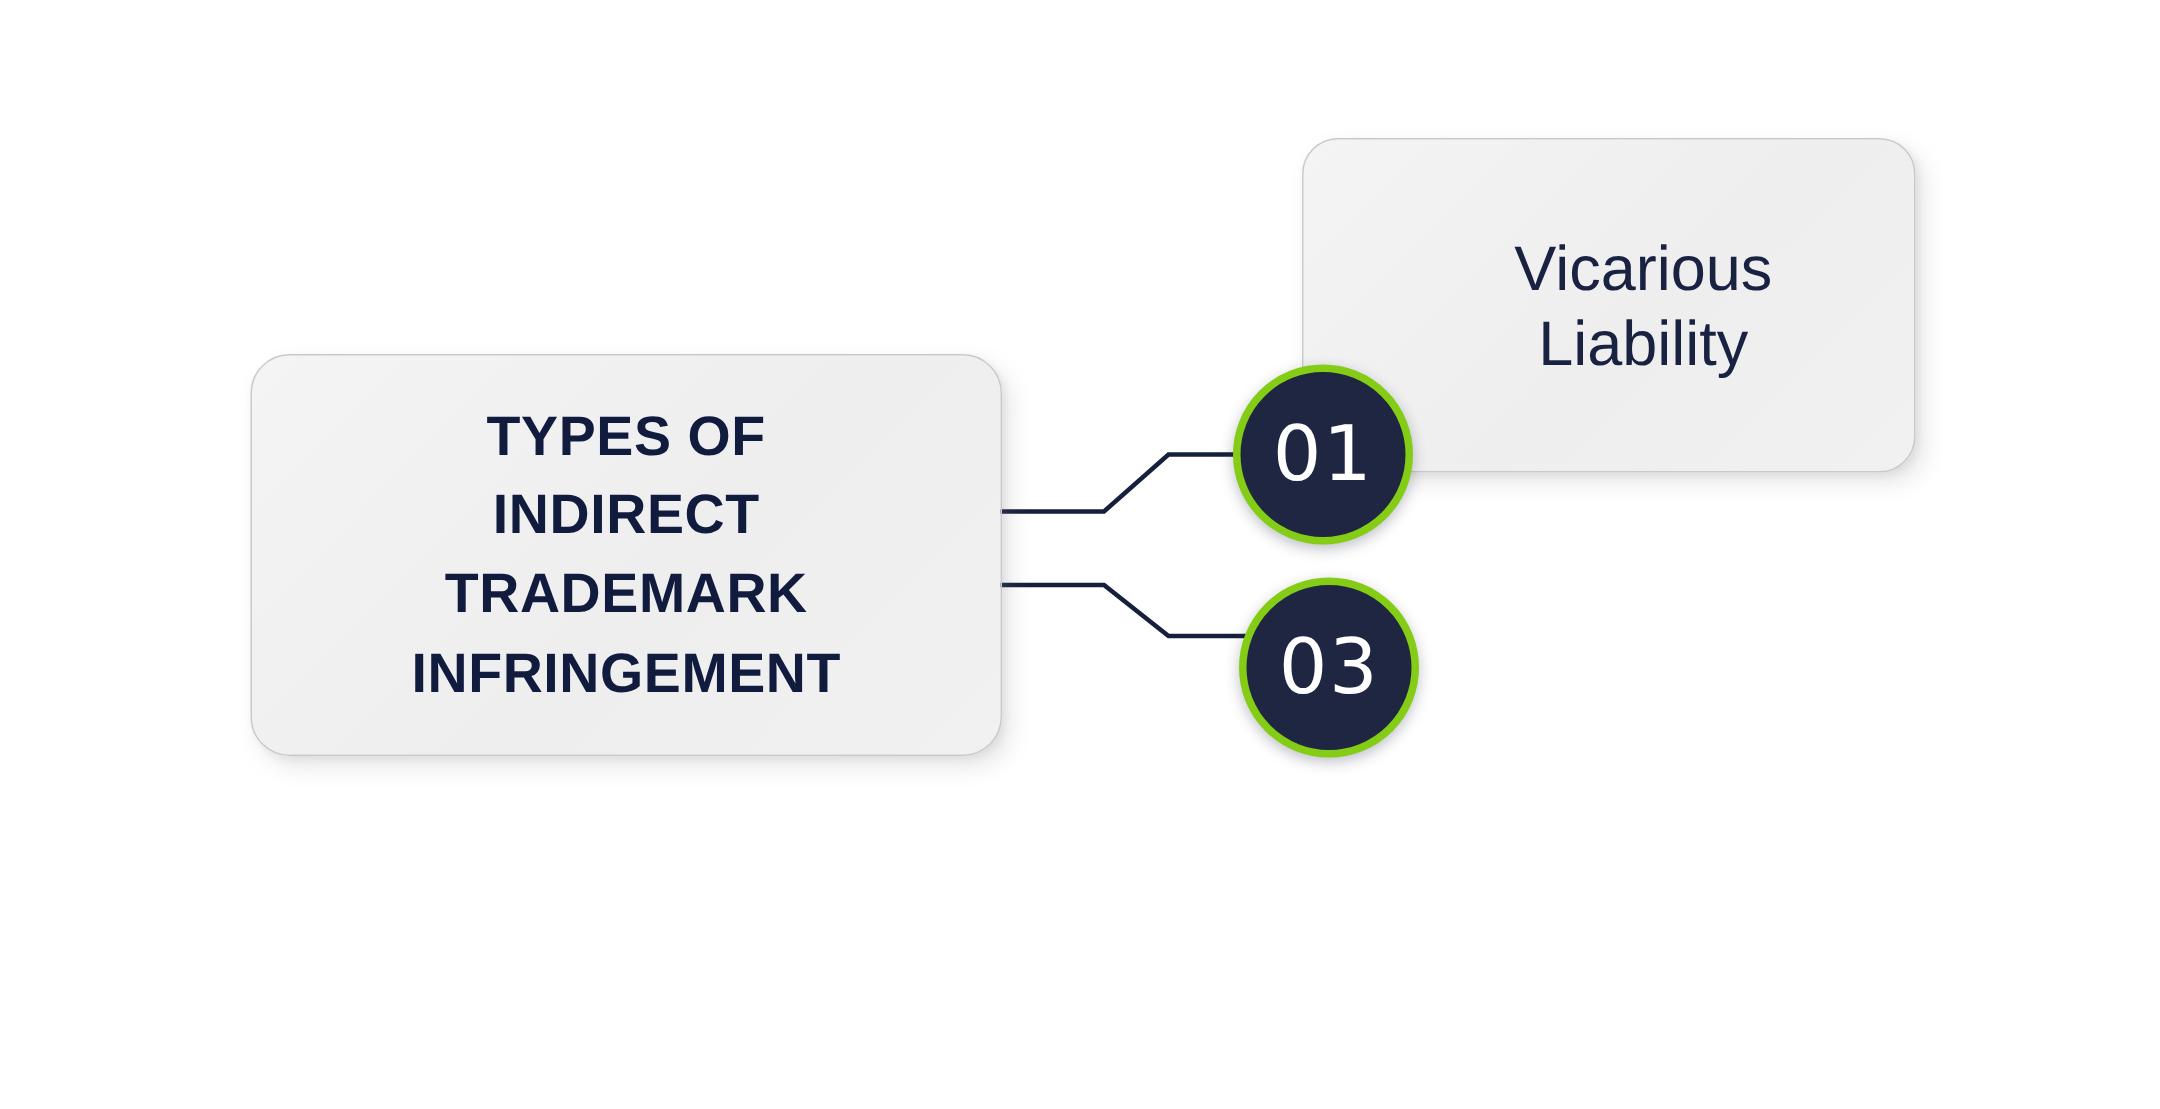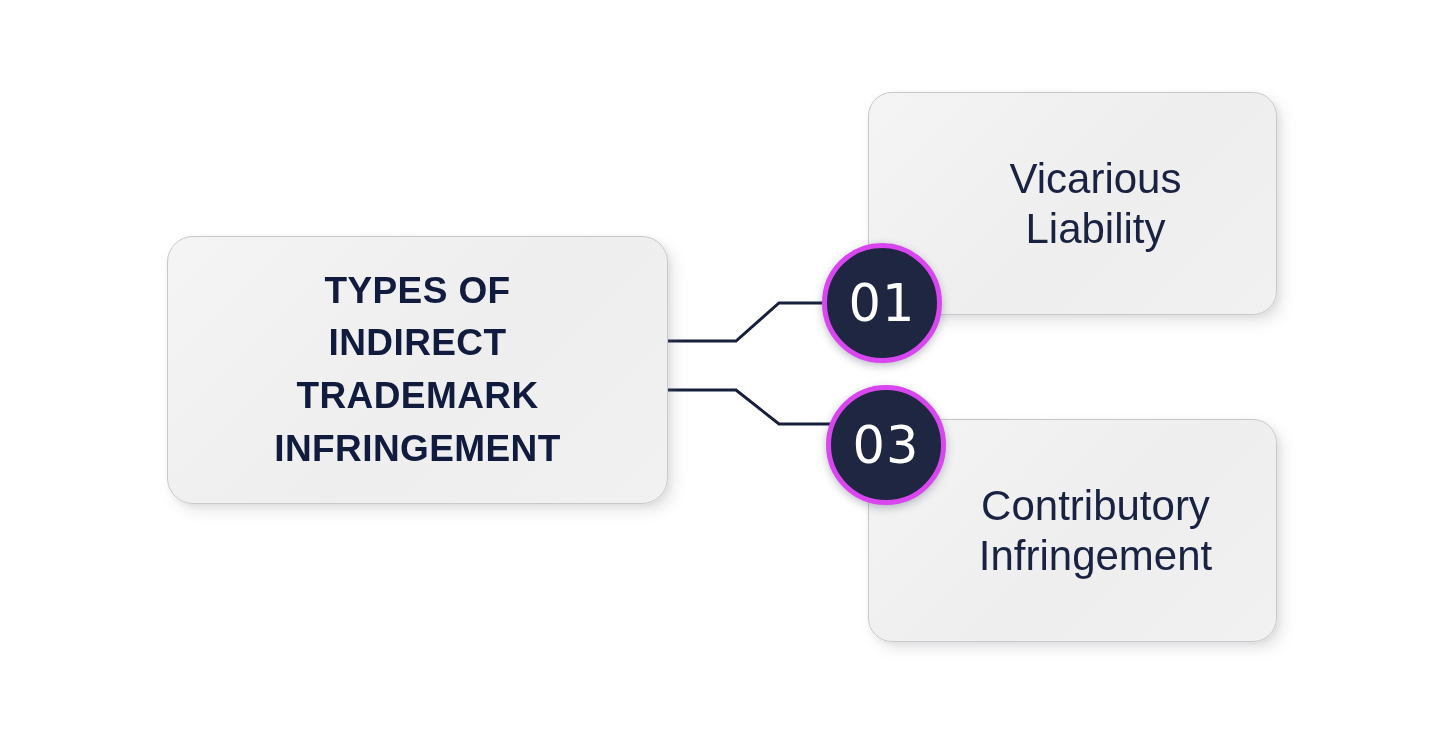--- a/index.html
+++ b/index.html
@@ -90,21 +90,21 @@
     stroke-linecap: butt;
   }
 
   
   .badge {
     position: absolute;
     width: 120px;
     height: 120px;
     border-radius: 50%;
     background: #1e2642;
-    border: 5px solid #d946ef;
+    border: 5px solid #84cc16;
     box-sizing: border-box;
     display: flex;
     align-items: center;
     justify-content: center;
     box-shadow: 0 3px 9px rgba(40,45,70,0.30);
   }
   .badge .num {
     color: #ffffff;
     font-size: 51px;
     font-weight: normal;
@@ -130,24 +130,20 @@
 Liability</div>
   </div>
 
   <div class="card" id="main-box">
     <div class="title">TYPES OF
 INDIRECT
 TRADEMARK
 INFRINGEMENT</div>
   </div>
 
-  <div class="card branch-card" id="branch-card-2">
-    <div class="label">Contributory
-Infringement</div>
-  </div>
 
   <div class="badge" id="badge-01">
     <span class="num">01</span>
   </div>
 
   <div class="badge" id="badge-02">
     <span class="num">03</span>
   </div>
 
 </div>

